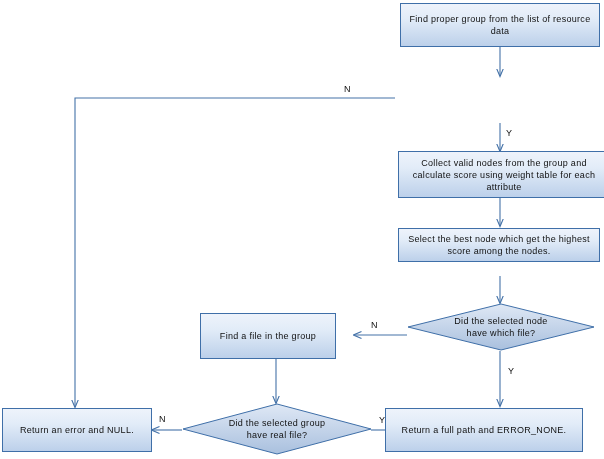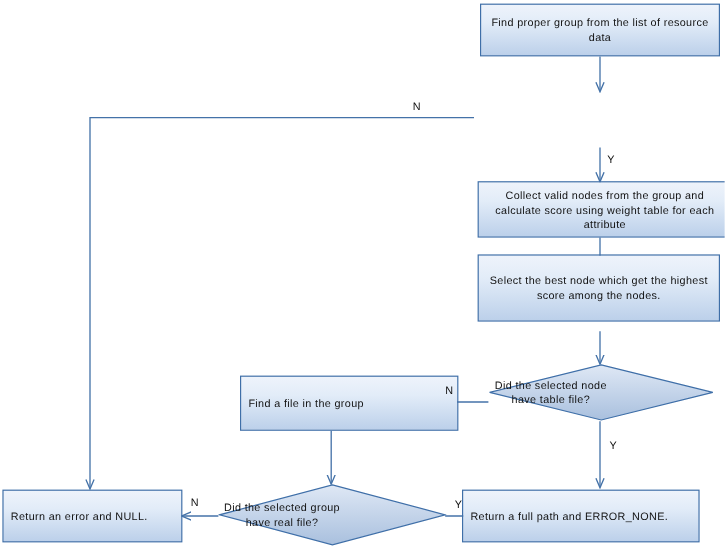--- a/index.html
+++ b/index.html
@@ -23,21 +23,21 @@
     top: 0;
     width: 604px;
     height: 459px;
     pointer-events: none;
   }
   .node {
     position: absolute;
     box-sizing: border-box;
     display: flex;
     align-items: center;
-    justify-content: flex-start;
+    justify-content: center;
     text-align: center;
     color: #111111;
     font-size: 9px;
     line-height: 12px;
     letter-spacing: 0.3px;
   }
   .process {
     border: 1px solid #3f6fa8;
     background: linear-gradient(to bottom, #eef3fb 0%, #e2ecf8 35%, #bcd0ea 100%);
     padding: 2px 6px;
@@ -103,38 +103,38 @@
 
   <div class="node process" style="left:400px; top:3px; width:200px; height:44px;">
     <span>Find proper group from the list of resource data</span>
   </div>
 
 
   <div class="node process" style="left:398px; top:151px; width:212px; height:47px;">
     <span>Collect valid nodes from the group and calculate score using weight table for each attribute</span>
   </div>
 
-  <div class="node process" style="left:398px; top:212px; width:202px; height:56px;">
+  <div class="node process" style="left:398px; top:228px; width:202px; height:34px;">
     <span>Select the best node which get the highest score among the nodes.</span>
   </div>
 
   <div class="node decision" style="left:407px; top:303px; width:188px; height:48px;">
     <svg viewBox="0 0 188 48" preserveAspectRatio="none">
       <defs>
         <linearGradient id="dg2" x1="0" y1="0" x2="0" y2="1">
           <stop offset="0%" stop-color="#dfe8f5"></stop>
           <stop offset="100%" stop-color="#a9c0de"></stop>
         </linearGradient>
       </defs>
       <polygon points="94,1 187,24 94,47 1,24" fill="url(#dg2)" stroke="#3f6fa8" stroke-width="1"></polygon>
     </svg>
-    <span class="dtext" style="max-width:96px;">Did the selected node have table file?</span>
+    <span class="dtext" style="max-width:96px;">Did the selected node have which file?</span>
   </div>
 
-  <div class="node process" style="left:200px; top:313px; width:182px; height:46px;">
+  <div class="node process" style="left:200px; top:313px; width:136px; height:46px;">
     <span>Find a file in the group</span>
   </div>
 
   <div class="node decision" style="left:182px; top:403px; width:190px; height:52px;">
     <svg viewBox="0 0 190 52" preserveAspectRatio="none">
       <defs>
         <linearGradient id="dg3" x1="0" y1="0" x2="0" y2="1">
           <stop offset="0%" stop-color="#dfe8f5"></stop>
           <stop offset="100%" stop-color="#a9c0de"></stop>
         </linearGradient>

